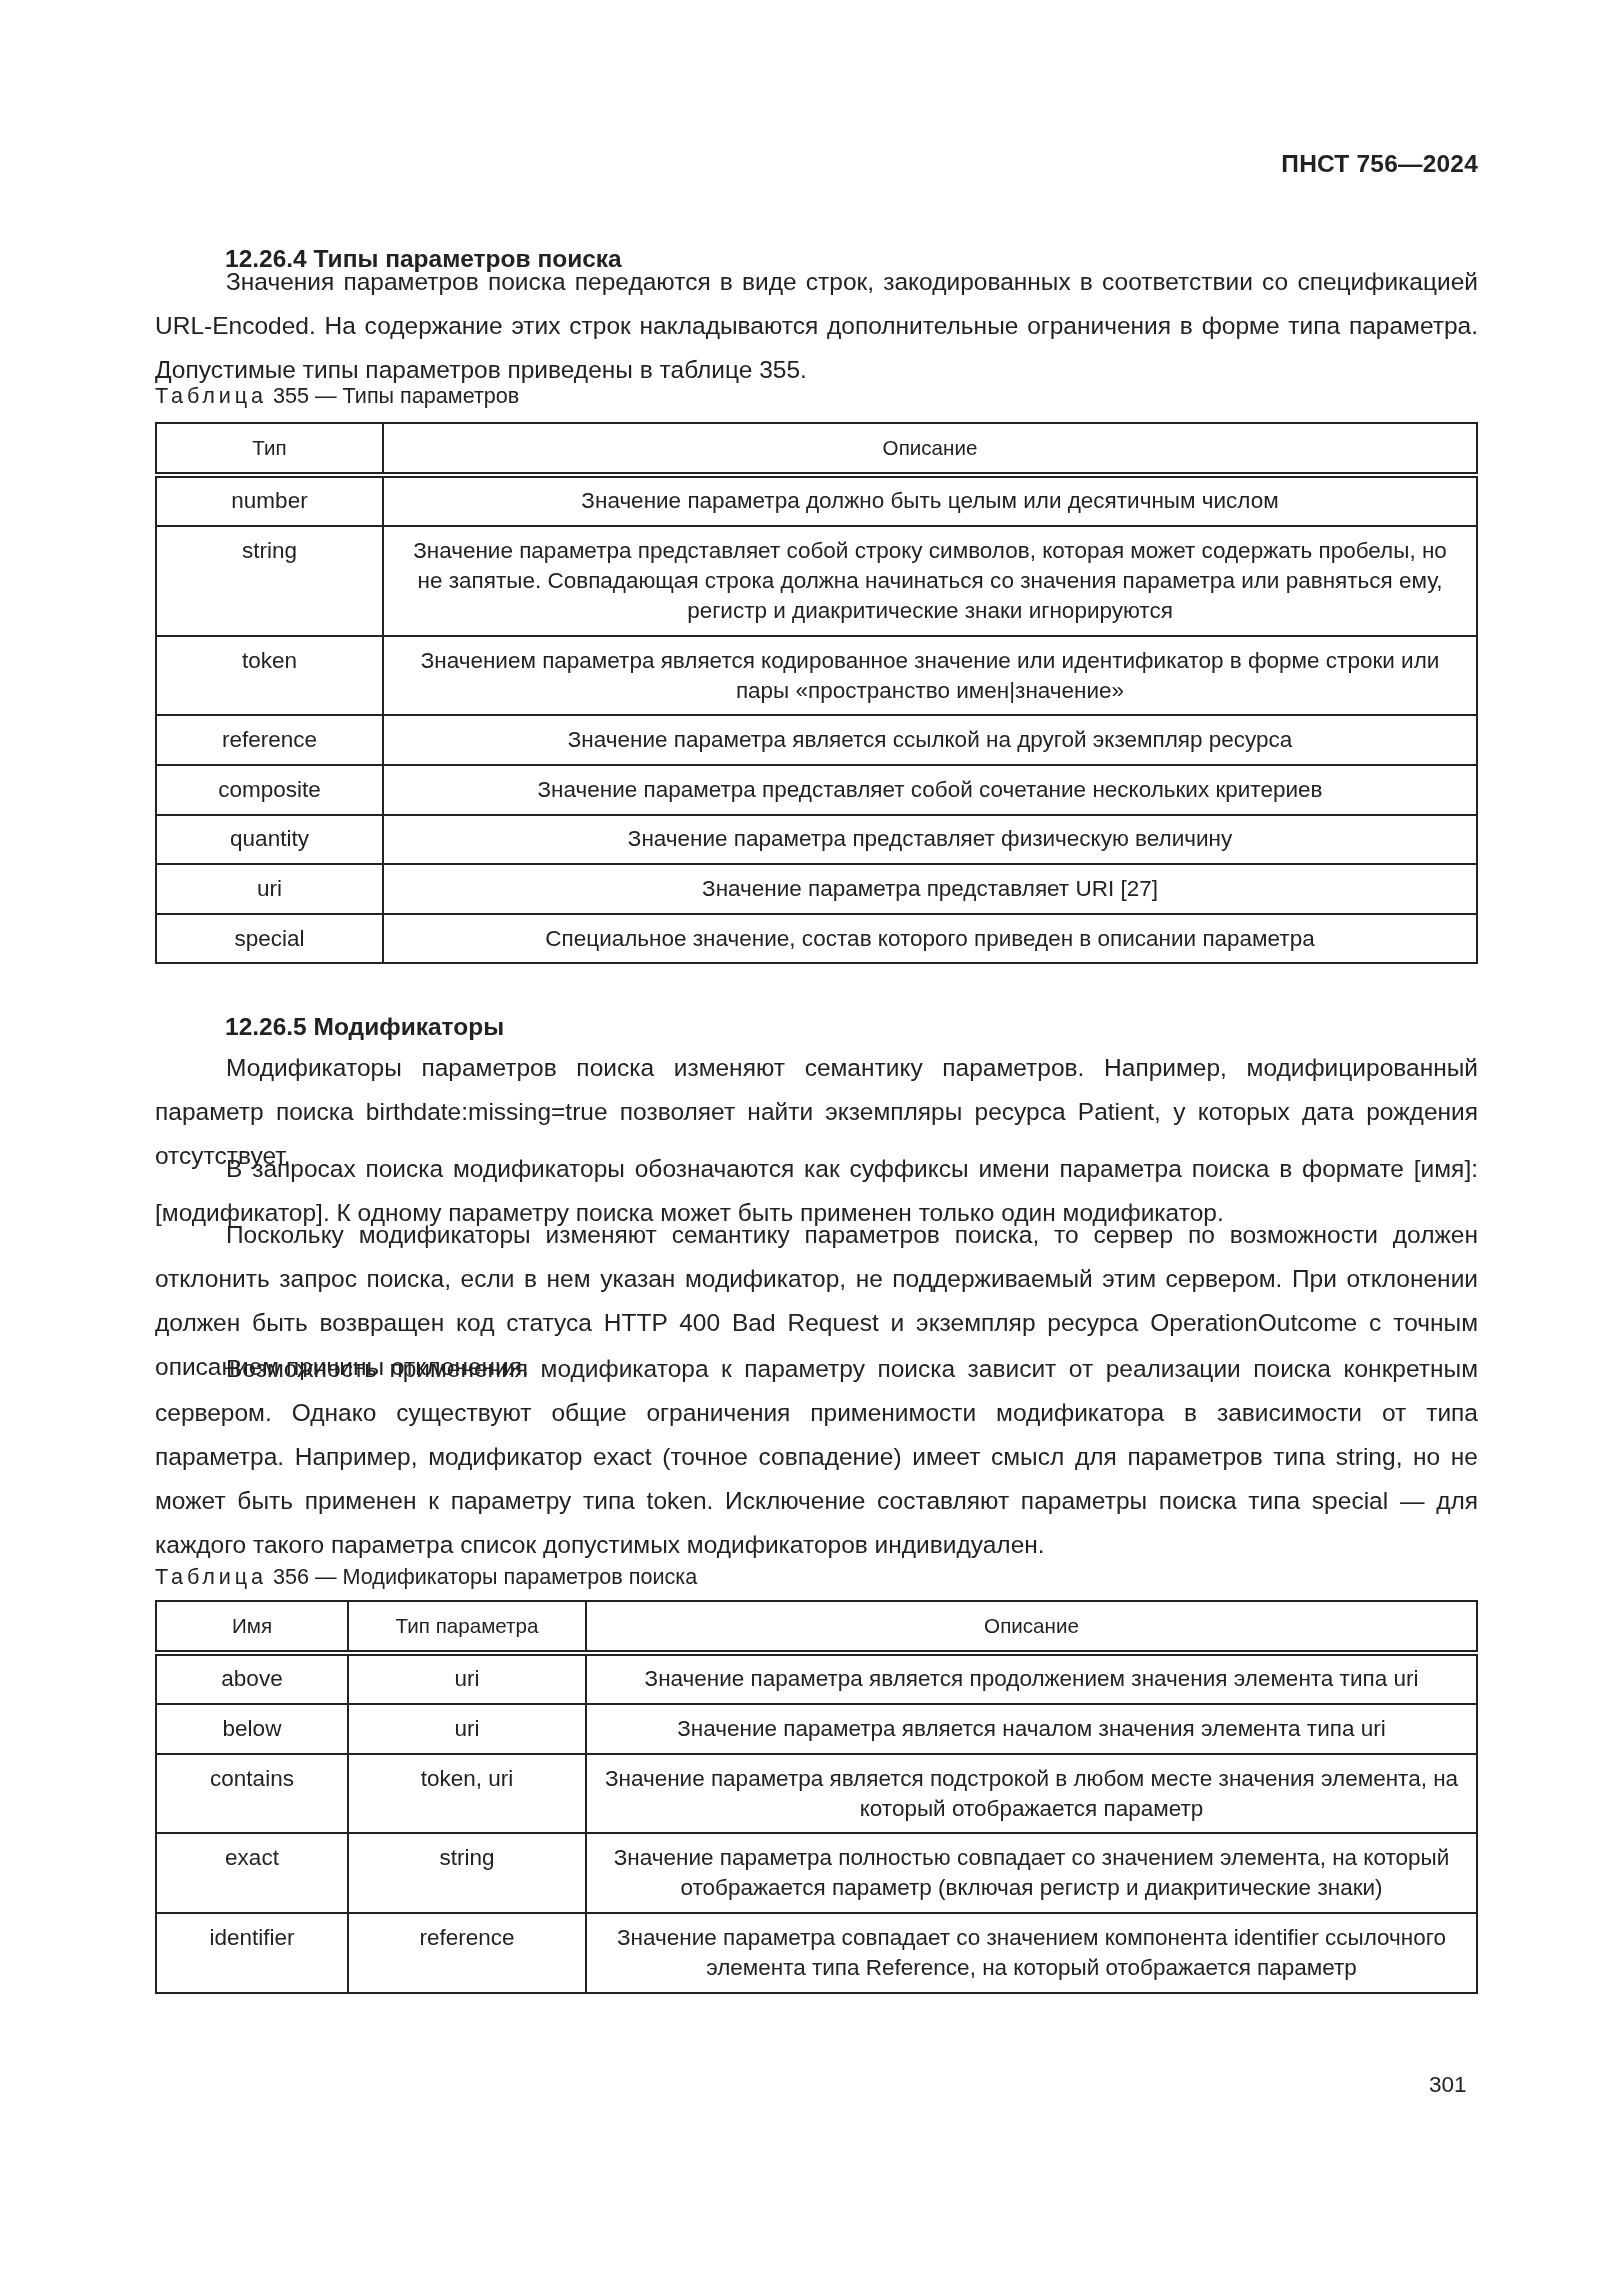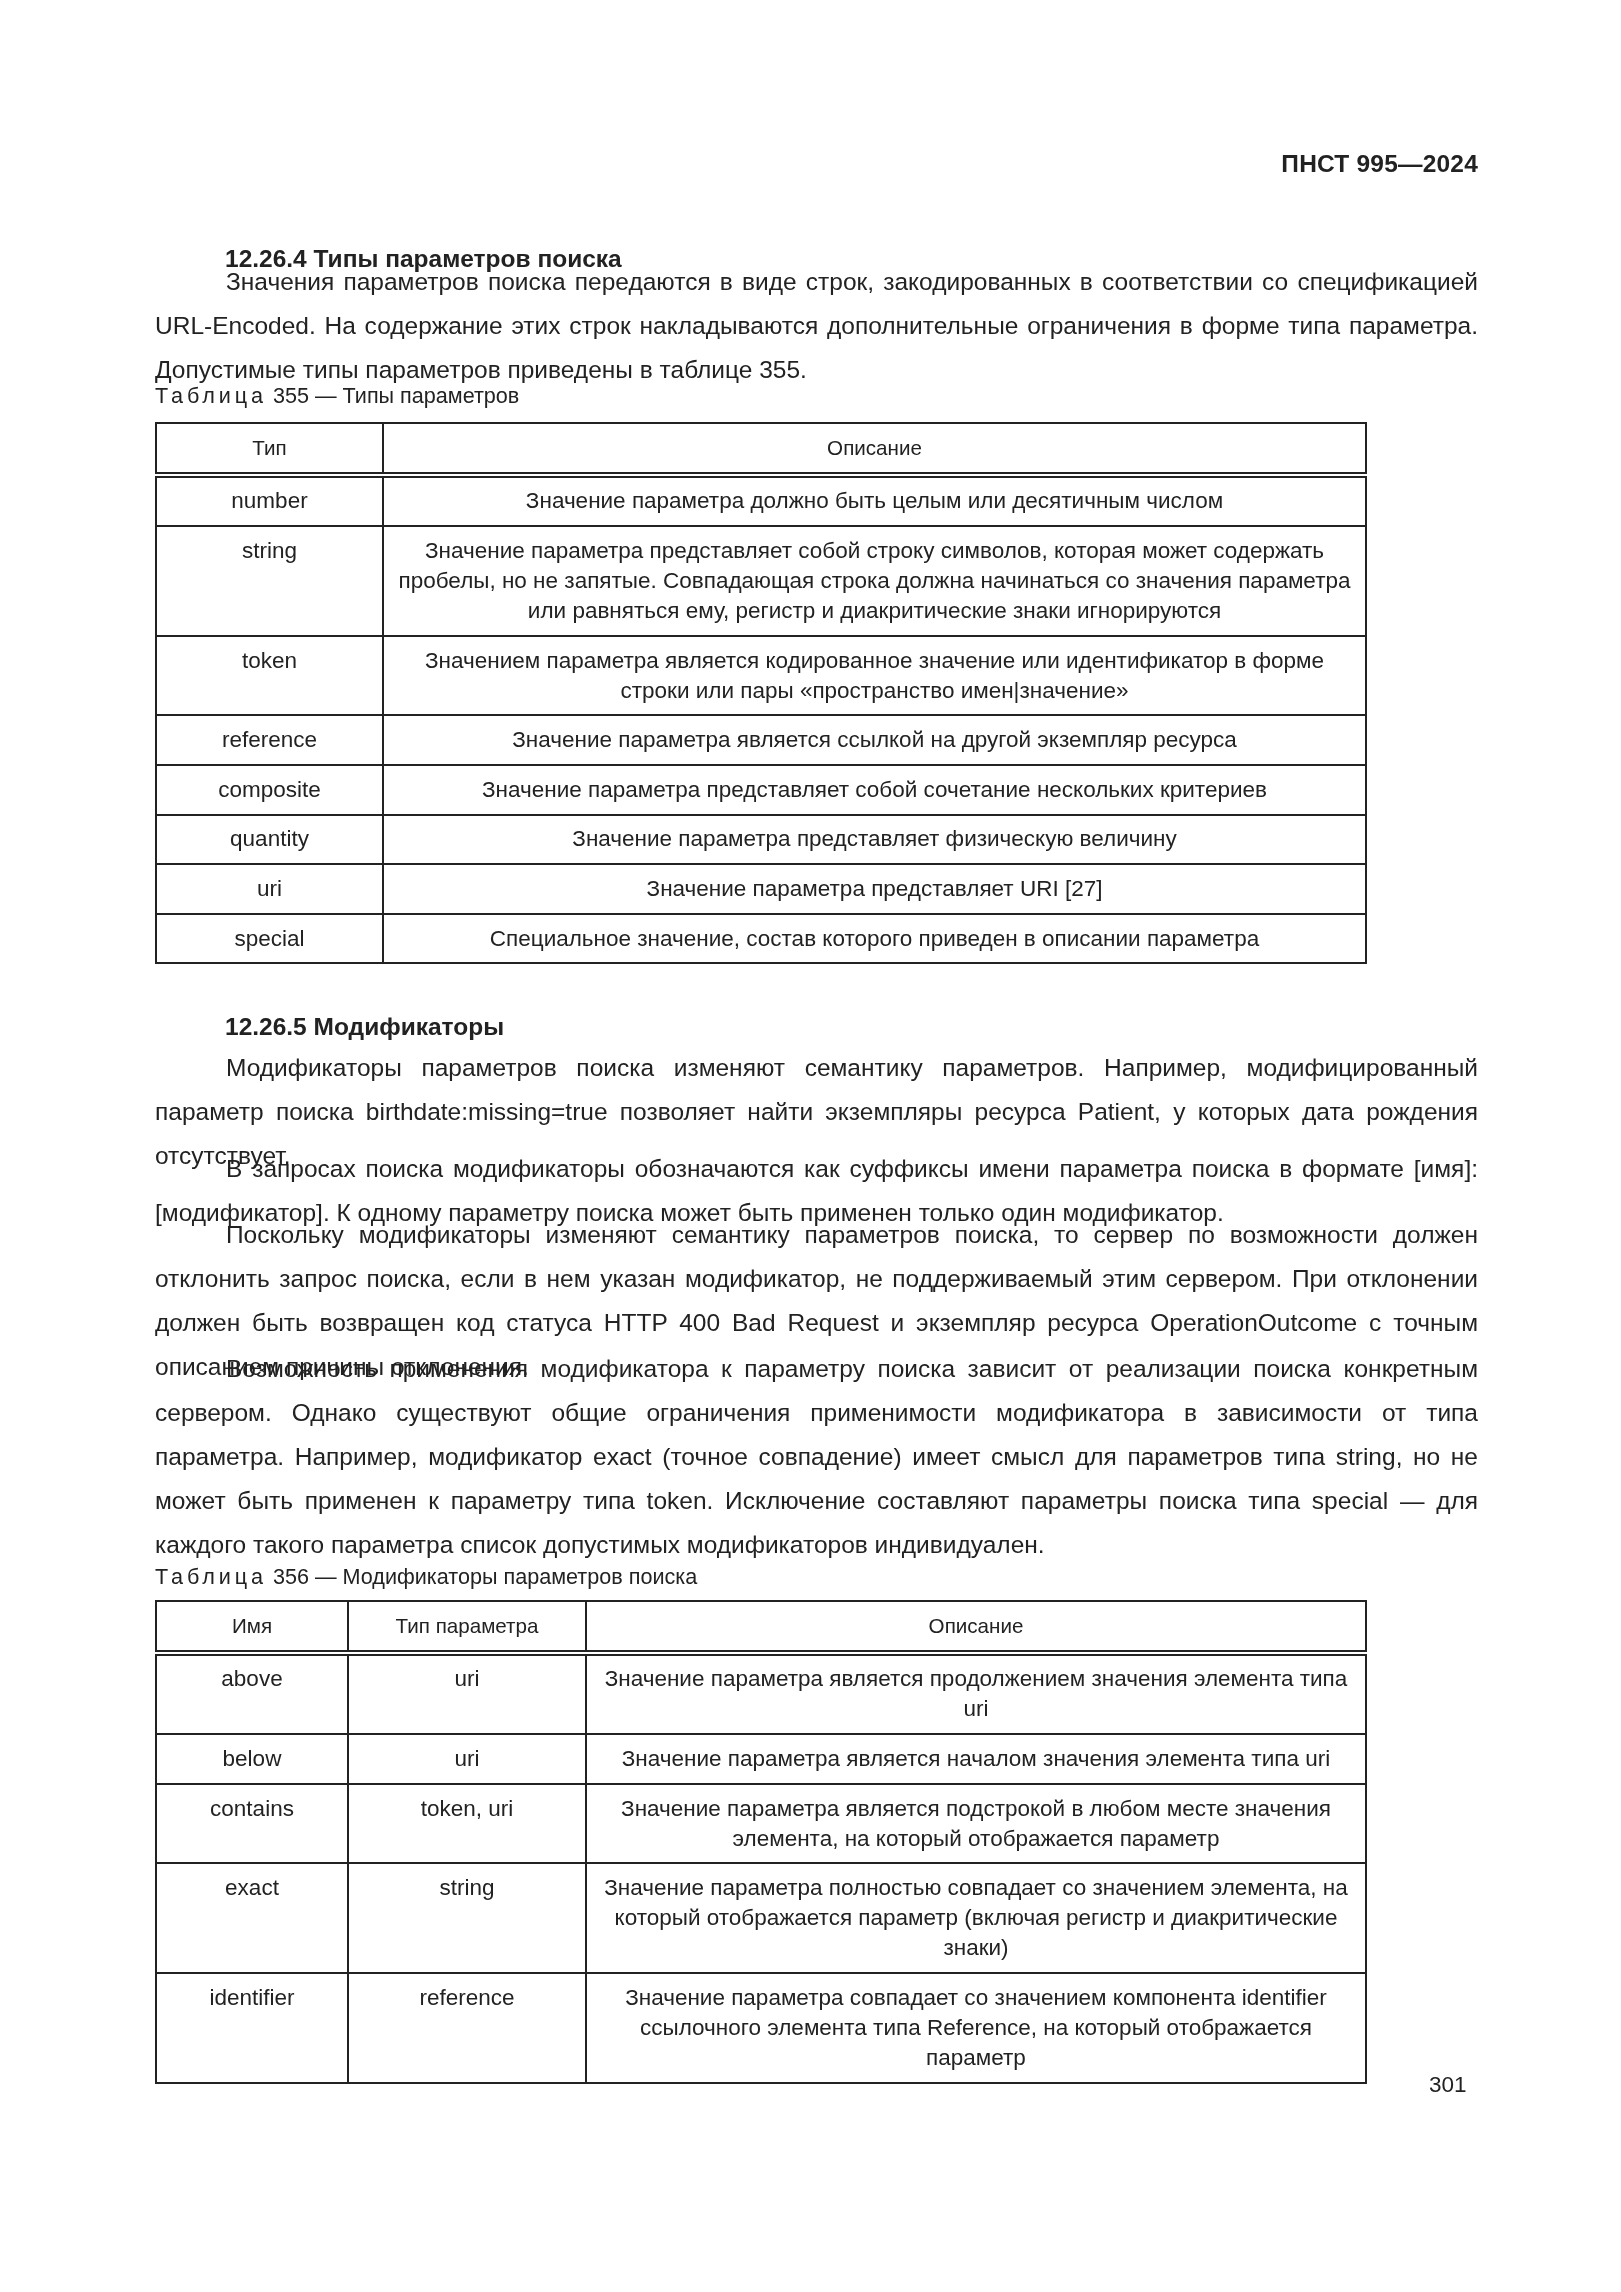--- a/index.html
+++ b/index.html
@@ -5,31 +5,31 @@
   html, body { margin: 0; padding: 0; background: #ffffff; }
   body { width: 1621px; height: 2293px; position: relative; overflow: hidden;
          font-family: "Liberation Sans", sans-serif; color: #222222; }
   .abs { position: absolute; }
   .doc-code { right: 143px; top: 150px; font-weight: bold; font-size: 24.5px; letter-spacing: 0.2px; }
   .h { font-weight: bold; font-size: 24.5px; }
   .para { font-size: 24.5px; line-height: 44px; text-align: justify; width: 1323px; left: 155px; }
   .para .ind { display: inline-block; width: 71px; }
   .caption { font-size: 21.6px; left: 155px; }
   .caption .sp { letter-spacing: 3.9px; margin-top: 18px; }
-  table { border-collapse: collapse; position: absolute; left: 155px; width: 1212px; table-layout: fixed; }
+  table { border-collapse: collapse; position: absolute; left: 155px; width: 1323px; table-layout: fixed; }
   td, th { border: 2.5px solid #222; font-size: 22.5px; font-weight: normal; vertical-align: top;
            padding: 8.8px 13.7px 8.8px 13.7px; line-height: 30px; text-align: center; }
   th { text-align: center; font-size: 20.6px; padding: 8.8px 9.8px; height: 25.5px; vertical-align: middle; }
   thead tr { border-bottom: 6.9px double #222; }
   .pagenum { font-size: 22.5px; left: 1429px; top: 2072px; }
 </style>
 </head>
 <body>
 
-<div class="abs doc-code">ПНСТ 995—2024</div>
+<div class="abs doc-code">ПНСТ 756—2024</div>
 
 <div class="abs h" style="left:225px; top:245px;">12.26.4 Типы параметров поиска</div>
 <div class="abs para" style="top:260px;"><span class="ind"></span><span>Значения параметров поиска передаются в виде строк, закодированных в соответствии со спецификацией URL-Encoded. На содержание этих строк накладываются дополнительные ограничения в форме типа параметра. Допустимые типы параметров приведены в таблице 355.</span></div>
 
 <div class="abs caption" style="top:383px;"><span class="sp">Таблица</span> <span>355 — Типы параметров</span></div>
 
 <table style="top:422px;">
   <colgroup>
       <col style="width:227px">
       <col>

